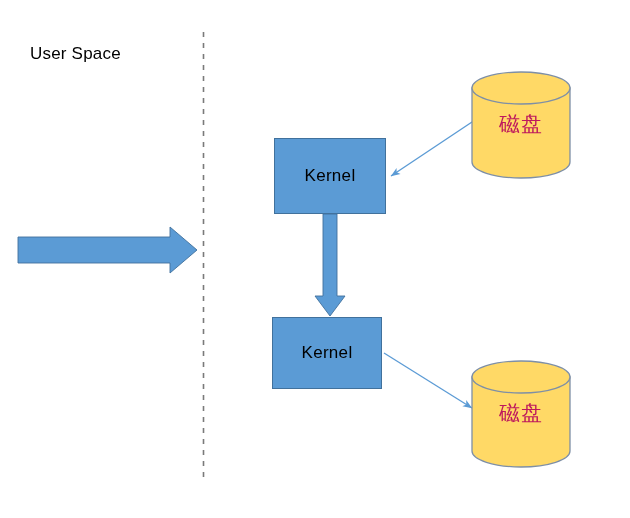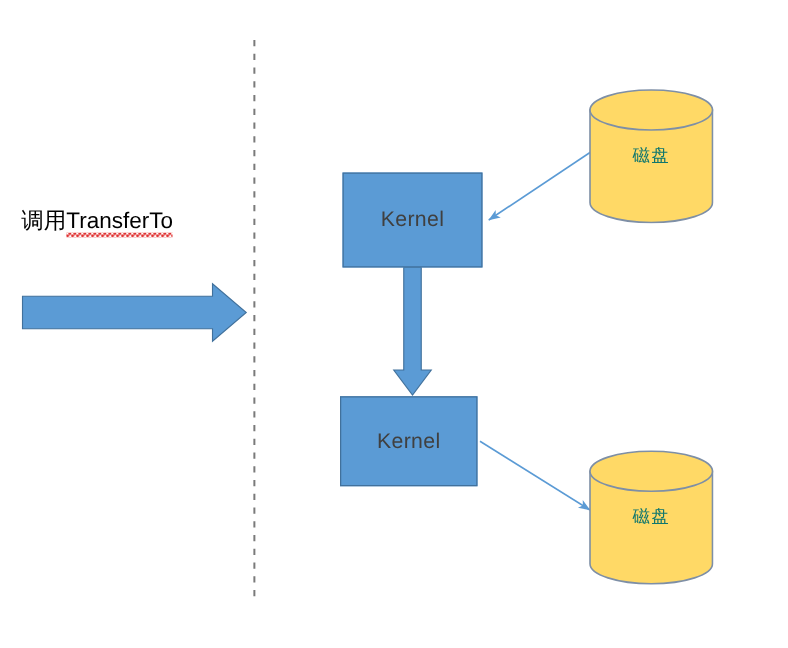--- a/index.html
+++ b/index.html
@@ -73,21 +73,21 @@
 
   
   .kernel-box {
     position: absolute;
     background: #5B9BD5;
     border: 1px solid #41719C;
     box-sizing: border-box;
     display: flex;
     align-items: center;
     justify-content: center;
-    color: #404040;
+    color: #000000;
     font-size: 17px;
     letter-spacing: 0.3px;
   }
   #kernel-box-top { left: 274px; top: 138px; width: 112px; height: 76px; }
   #kernel-box-bottom { left: 272px; top: 317px; width: 110px; height: 72px; }
 
   
   .disk {
     position: absolute;
     width: 100px;
@@ -96,22 +96,22 @@
   #disk-top { left: 471px; top: 71px; }
   #disk-bottom { left: 471px; top: 360px; }
   .disk svg { display: block; width: 100px; height: 108px; }
   .disk-label {
     position: absolute;
     left: 0;
     right: 0;
     top: 50%;
     transform: translateY(-52%);
     text-align: center;
-    color: #0f766e;
-    font-size: 14px;
+    color: #be185d;
+    font-size: 21px;
     font-family: "DejaVu Sans", "Liberation Sans", sans-serif;
     letter-spacing: 1px;
     pointer-events: none;
   }
 </style>
 </head>
 <body>
 
 <div id="canvas">
 
@@ -126,23 +126,23 @@
 
     <path d="M18,237 L170,237 L170,227 L197,250 L170,273 L170,263 L18,263 Z" fill="#5B9BD5" stroke="#41719C" stroke-width="0.9" stroke-linejoin="miter"></path>
 
     <path d="M323,214 L337,214 L337,296 L345,296 L330,316 L315,296 L323,296 Z" fill="#5B9BD5" stroke="#41719C" stroke-width="0.9" stroke-linejoin="miter"></path>
 
     <line x1="478" y1="118" x2="391" y2="176" stroke="#5B9BD5" stroke-width="1.3" marker-end="url(#thin-arrowhead)"></line>
 
     <line x1="384" y1="353" x2="472" y2="408" stroke="#5B9BD5" stroke-width="1.3" marker-end="url(#thin-arrowhead)"></line>
   </svg>
 
+  <div class="section-label" id="label-user-space">User Space</div>
 
 
-  <div id="call-label"><span class="cn">调用</span><span class="misspelled">TransferTo</span></div>
 
   <div class="kernel-box" id="kernel-box-top">
     <span>Kernel</span>
   </div>
 
   <div class="kernel-box" id="kernel-box-bottom">
     <span>Kernel</span>
   </div>
 
   <div class="disk" id="disk-top">

